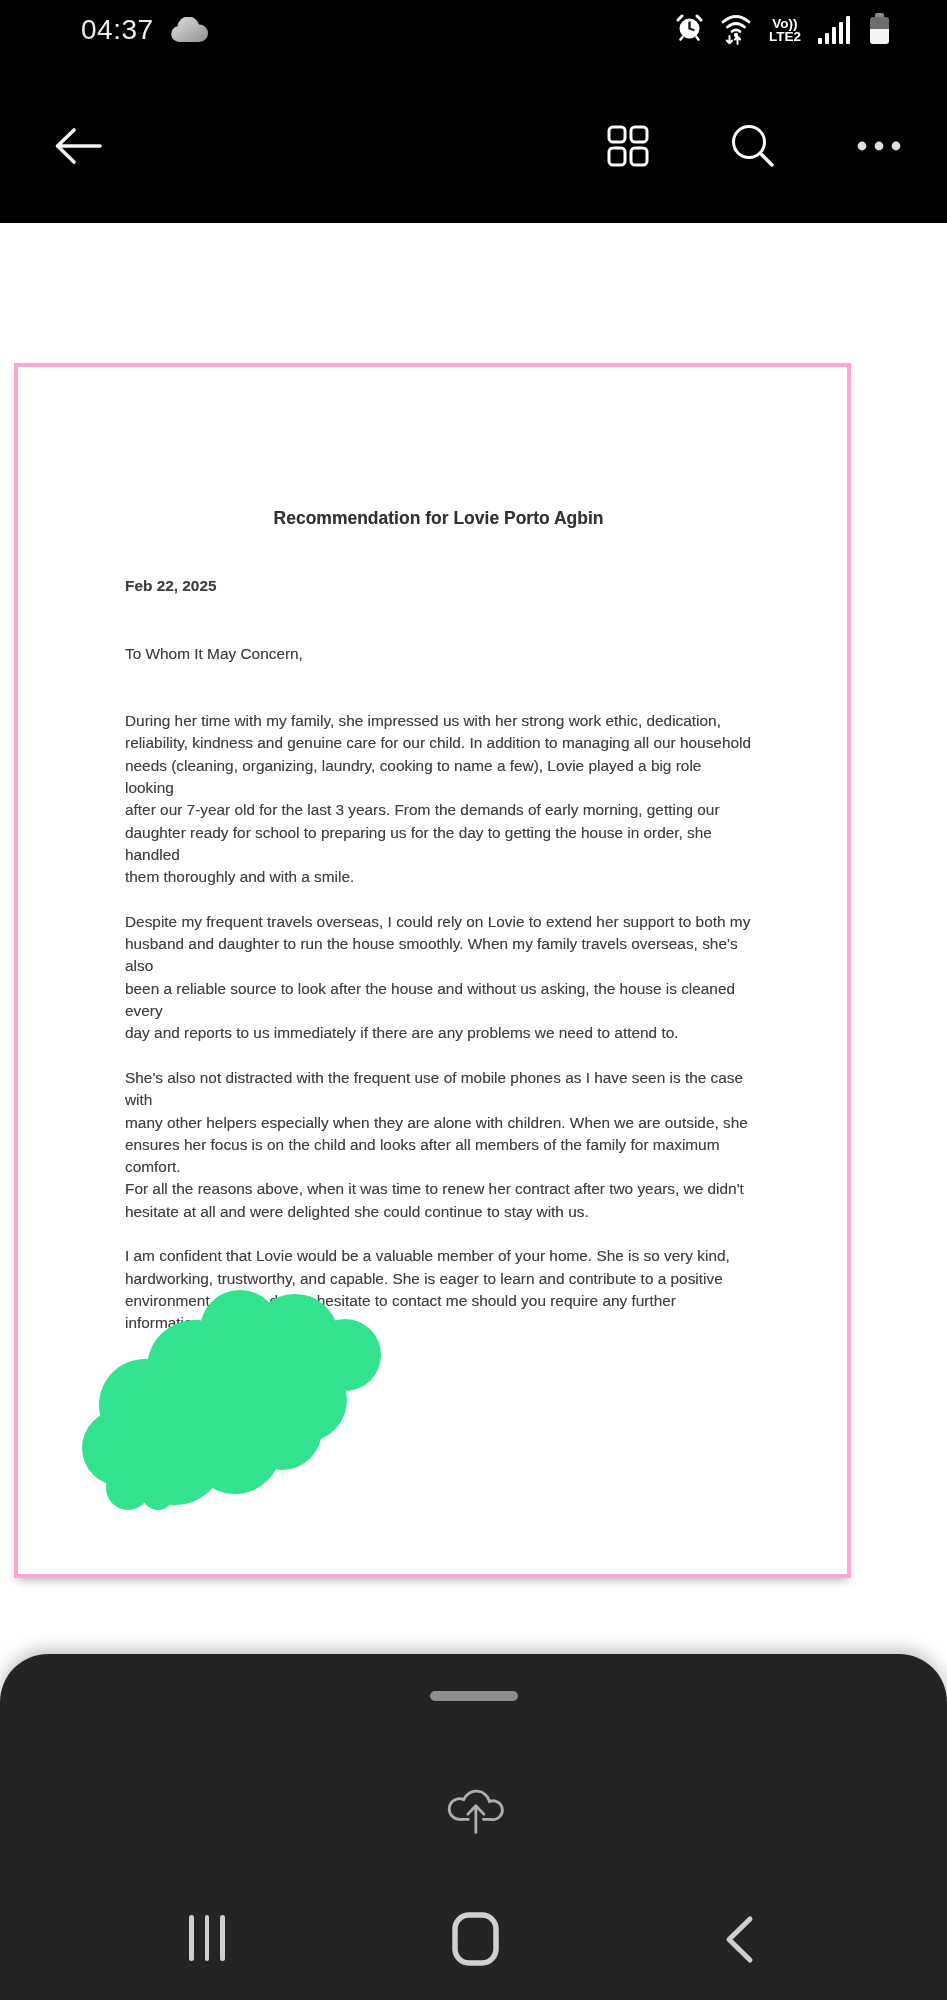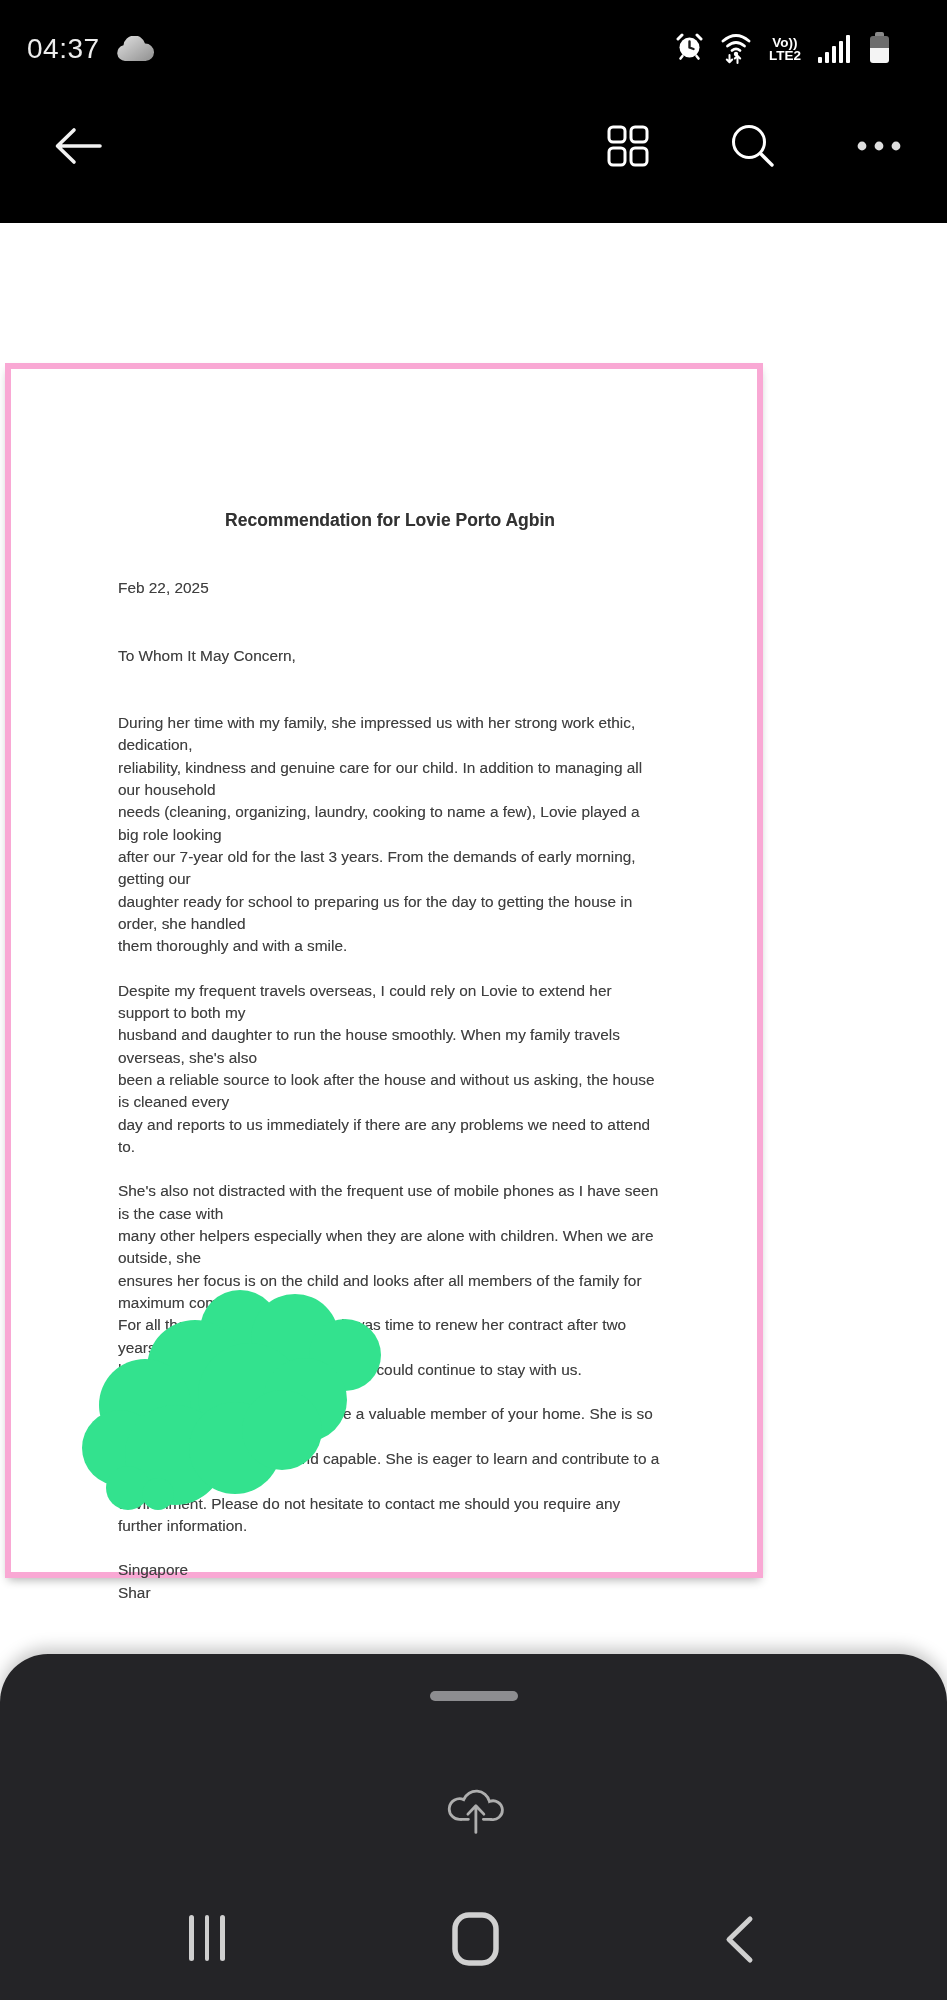--- a/index.html
+++ b/index.html
@@ -9,23 +9,23 @@
     background:#ffffff;
     font-family:"Liberation Sans",sans-serif;
     overflow:hidden;
   }
   
   .header{
     position:absolute;left:0;top:0;width:947px;height:223px;
     background:#000000;
   }
   .status-row{
-    position:absolute;top:27px;left:0;right:0;height:44px;
+    position:absolute;top:8px;left:0;right:0;height:44px;
     display:flex;align-items:center;
-    padding:0 58px 0 27px;box-sizing:border-box;justify-content:flex-end;
+    padding:0 58px 0 81px;box-sizing:border-box;justify-content:flex-end;
   }
   .clock-text{
     font-size:28px;color:#ededed;letter-spacing:0.5px;
   }
   .weather-cloud{margin-left:16px;display:flex;align-items:center;}
   .status-spacer{flex:1;}
   .status-right{display:flex;align-items:center;gap:17px;}
   .volte-block{
     display:flex;flex-direction:column;align-items:center;
     color:#ffffff;font-size:13.5px;line-height:13px;font-weight:bold;
@@ -44,36 +44,36 @@
   .toolbar-row{
     position:absolute;top:100px;left:0;right:0;height:92px;
     display:flex;align-items:center;
     padding:0 45px 0 50px;box-sizing:border-box;
   }
   .icon-btn{display:flex;align-items:center;justify-content:center;background:none;border:none;padding:0;cursor:pointer;}
   .toolbar-spacer{flex:1;}
   .gap-l{margin-left:78px;}
   
   .page{
-    position:absolute;left:5px;top:363px;width:758px;height:1215px;
+    position:absolute;left:14px;top:363px;width:837px;height:1215px;
     background:#ffffff;
-    border:6px solid #f9a8d4;box-sizing:border-box;
+    border:4px solid #f9a8d4;box-sizing:border-box;
     box-shadow:0 5px 9px -3px rgba(0,0,0,0.30);
   }
   .letter{
     position:absolute;inset:0;
     padding:139px 95px 0 107px;box-sizing:border-box;
     color:#3f3f3f;font-size:15.4px;line-height:22.3px;
     text-shadow:0 0 0.6px rgba(70,70,70,0.45);
   }
   .doc-title{
     text-align:center;font-weight:bold;font-size:17.5px;line-height:24px;
     color:#323232;margin:0 0 45px 0;
   }
-  .doc-date{margin:0 0 46px 0;}
+  .doc-date{margin:0 0 46px 0;font-weight:bold;}
   .doc-salutation{margin:0 0 44.6px 0;}
   .para{margin:0 0 22.3px 0;white-space:pre-line;}
   .closing{margin:22.3px 0 0 0;white-space:pre-line;}
   
   .redaction-layer{position:absolute;left:0;top:0;pointer-events:none;}
   
   .sheet{
     position:absolute;left:0;top:1654px;width:947px;height:346px;
     background:#242427;
     border-radius:48px 48px 0 0;

